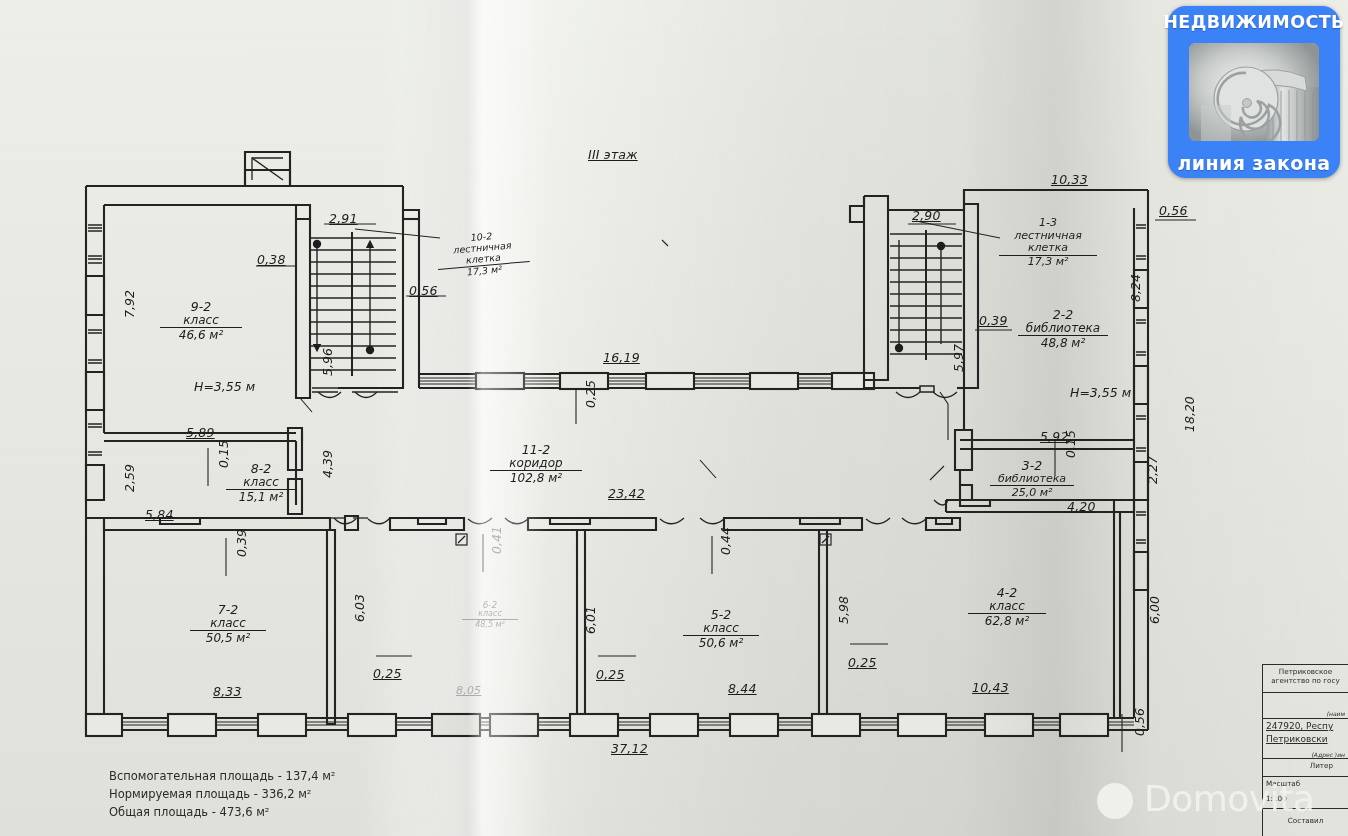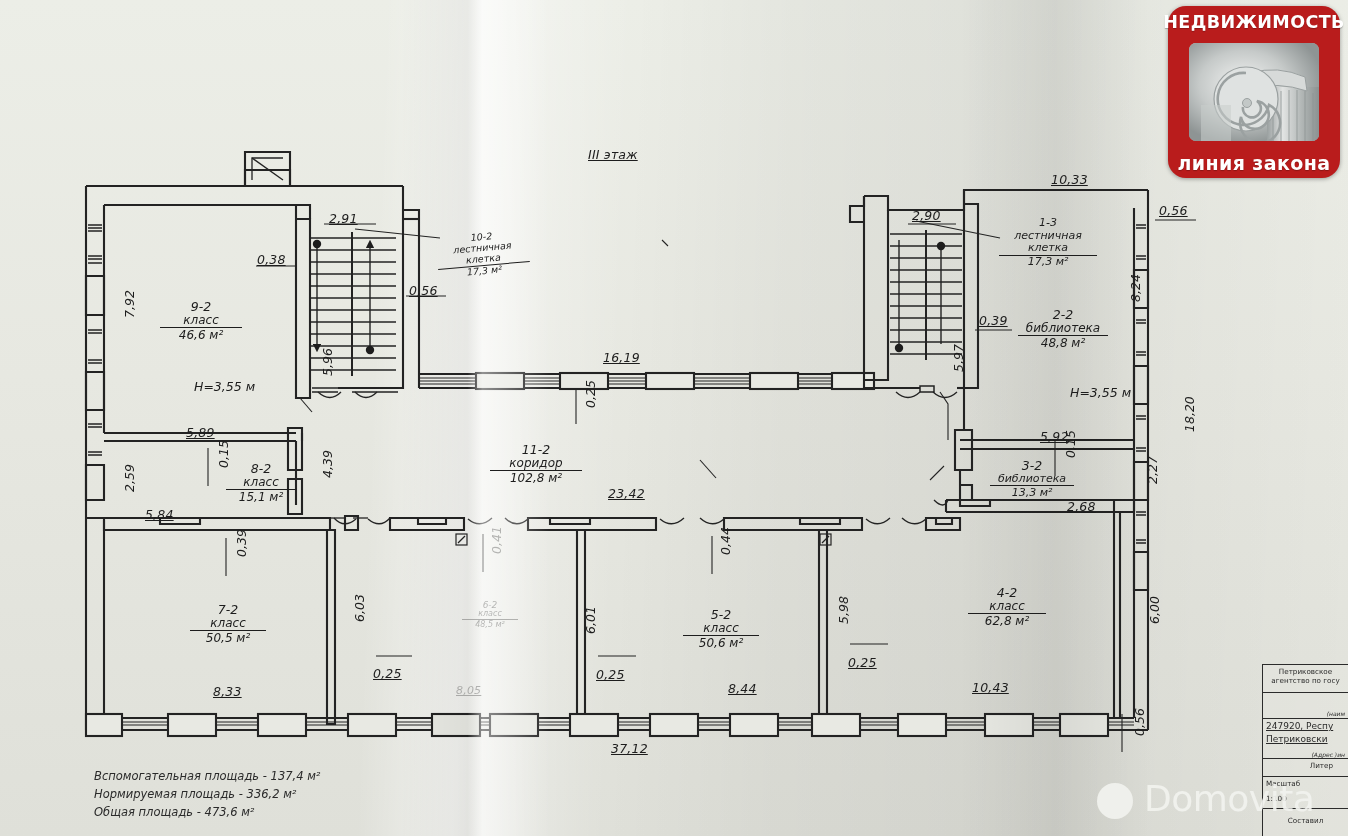--- a/index.html
+++ b/index.html
@@ -35,25 +35,25 @@
   .dimv{font-style:italic;font-size:12.5px;transform-origin:0 0;}
   .rn-num{font-style:italic;font-size:12.5px;text-align:center;}
   .rn-name{font-style:italic;font-size:12px;text-align:center;}
   .rn-area{font-style:italic;font-size:12px;text-align:center;border-top:1px solid #1d1d1d;padding-top:1px;}
   .roomlabel{position:absolute;line-height:1.12;color:#1d1d1d;}
   .faded{opacity:.30;}
   .htxt{font-style:italic;font-size:12.5px;}
   .callout{font-style:italic;font-size:9.5px;line-height:1.15;color:#1d1d1d;}
   .callout .a{border-top:1px solid #1d1d1d;}
   #floor-title{left:588px;top:147px;font-style:italic;font-size:12.5px;}
-  #legend{position:absolute;left:94px;top:768px;font-style:italic;font-size:11.5px;line-height:1.55;color:#2a2a2a;}
+  #legend{position:absolute;left:109px;top:768px;font-size:11.5px;line-height:1.55;color:#2a2a2a;}
   
   #logo{
     position:absolute;left:1168px;top:6px;width:172px;height:172px;
-    border-radius:18px;background:#b91c1c;
+    border-radius:18px;background:#3b82f6;
     box-shadow:0 1px 4px rgba(0,0,0,.35);
     display:flex;flex-direction:column;align-items:center;
     justify-content:space-between;padding:6px 0 4px;box-sizing:border-box;
   }
   #logo .t1{font-weight:bold;font-size:17.5px;color:#fff;letter-spacing:.4px;text-shadow:0 1px 1px rgba(0,0,0,.25);}
   #logo .t2{font-weight:bold;font-size:19px;color:#fff;letter-spacing:.4px;text-shadow:0 1px 1px rgba(0,0,0,.25);}
   #logo .img{
     width:130px;height:98px;border-radius:7px;overflow:hidden;
     background:linear-gradient(160deg,#cfd2d1,#9ea4a4 55%,#b9bdbc);
     position:relative;
@@ -392,21 +392,21 @@
 
 <div class="roomlabel" style="left:968px;top:586px;width:78px;">
   <div class="rn-num">4-2</div>
   <div class="rn-name">класс</div>
   <div class="rn-area">62,8 м²</div>
 </div>
 
 <div class="roomlabel" style="left:990px;top:459px;width:84px;">
   <div class="rn-num">3-2</div>
   <div class="rn-name" style="font-size:11px;">библиотека</div>
-  <div class="rn-area" style="font-size:11px;">13,3 м²</div>
+  <div class="rn-area" style="font-size:11px;">25,0 м²</div>
 </div>
 
 <div class="roomlabel" style="left:1018px;top:308px;width:90px;">
   <div class="rn-num">2-2</div>
   <div class="rn-name">библиотека</div>
   <div class="rn-area">48,8 м²</div>
 </div>
 
 <div class="callout" style="position:absolute;left:999px;top:217px;width:98px;">
   <div style="text-align:center;font-size:11px;">1-3</div>
@@ -427,21 +427,21 @@
 <div class="lbl dim" style="left:213px;top:684px;">8,33</div>
 <div class="lbl dim faded" style="left:456px;top:684px;font-size:11px;">8,05</div>
 <div class="lbl dim" style="left:728px;top:681px;">8,44</div>
 <div class="lbl dim" style="left:972px;top:680px;">10,43</div>
 <div class="lbl dim" style="left:611px;top:741px;">37,12</div>
 <div class="lbl dim" style="left:1011px;top:172px;margin-left:40px;">10,33</div>
 <div class="lbl dim" style="left:912px;top:208px;">2,90</div>
 <div class="lbl dim" style="left:1159px;top:203px;">0,56</div>
 <div class="lbl dim" style="left:979px;top:313px;">0,39</div>
 <div class="lbl dim" style="left:1040px;top:429px;">5,92</div>
-<div class="lbl dim" style="left:1067px;top:499px;">2,68</div>
+<div class="lbl dim" style="left:1067px;top:499px;">4,20</div>
 <div class="lbl dim" style="left:373px;top:666px;">0,25</div>
 <div class="lbl dim" style="left:596px;top:667px;">0,25</div>
 <div class="lbl dim" style="left:848px;top:655px;">0,25</div>
 
 <div class="lbl dimv" style="left:122px;top:318px;transform:rotate(-90deg);">7,92</div>
 <div class="lbl dimv" style="left:122px;top:492px;transform:rotate(-90deg);">2,59</div>
 <div class="lbl dimv" style="left:320px;top:376px;transform:rotate(-90deg);">5,96</div>
 <div class="lbl dimv" style="left:320px;top:478px;transform:rotate(-90deg);">4,39</div>
 <div class="lbl dimv" style="left:216px;top:468px;transform:rotate(-90deg);">0,15</div>
 <div class="lbl dimv" style="left:234px;top:557px;transform:rotate(-90deg);">0,39</div>

